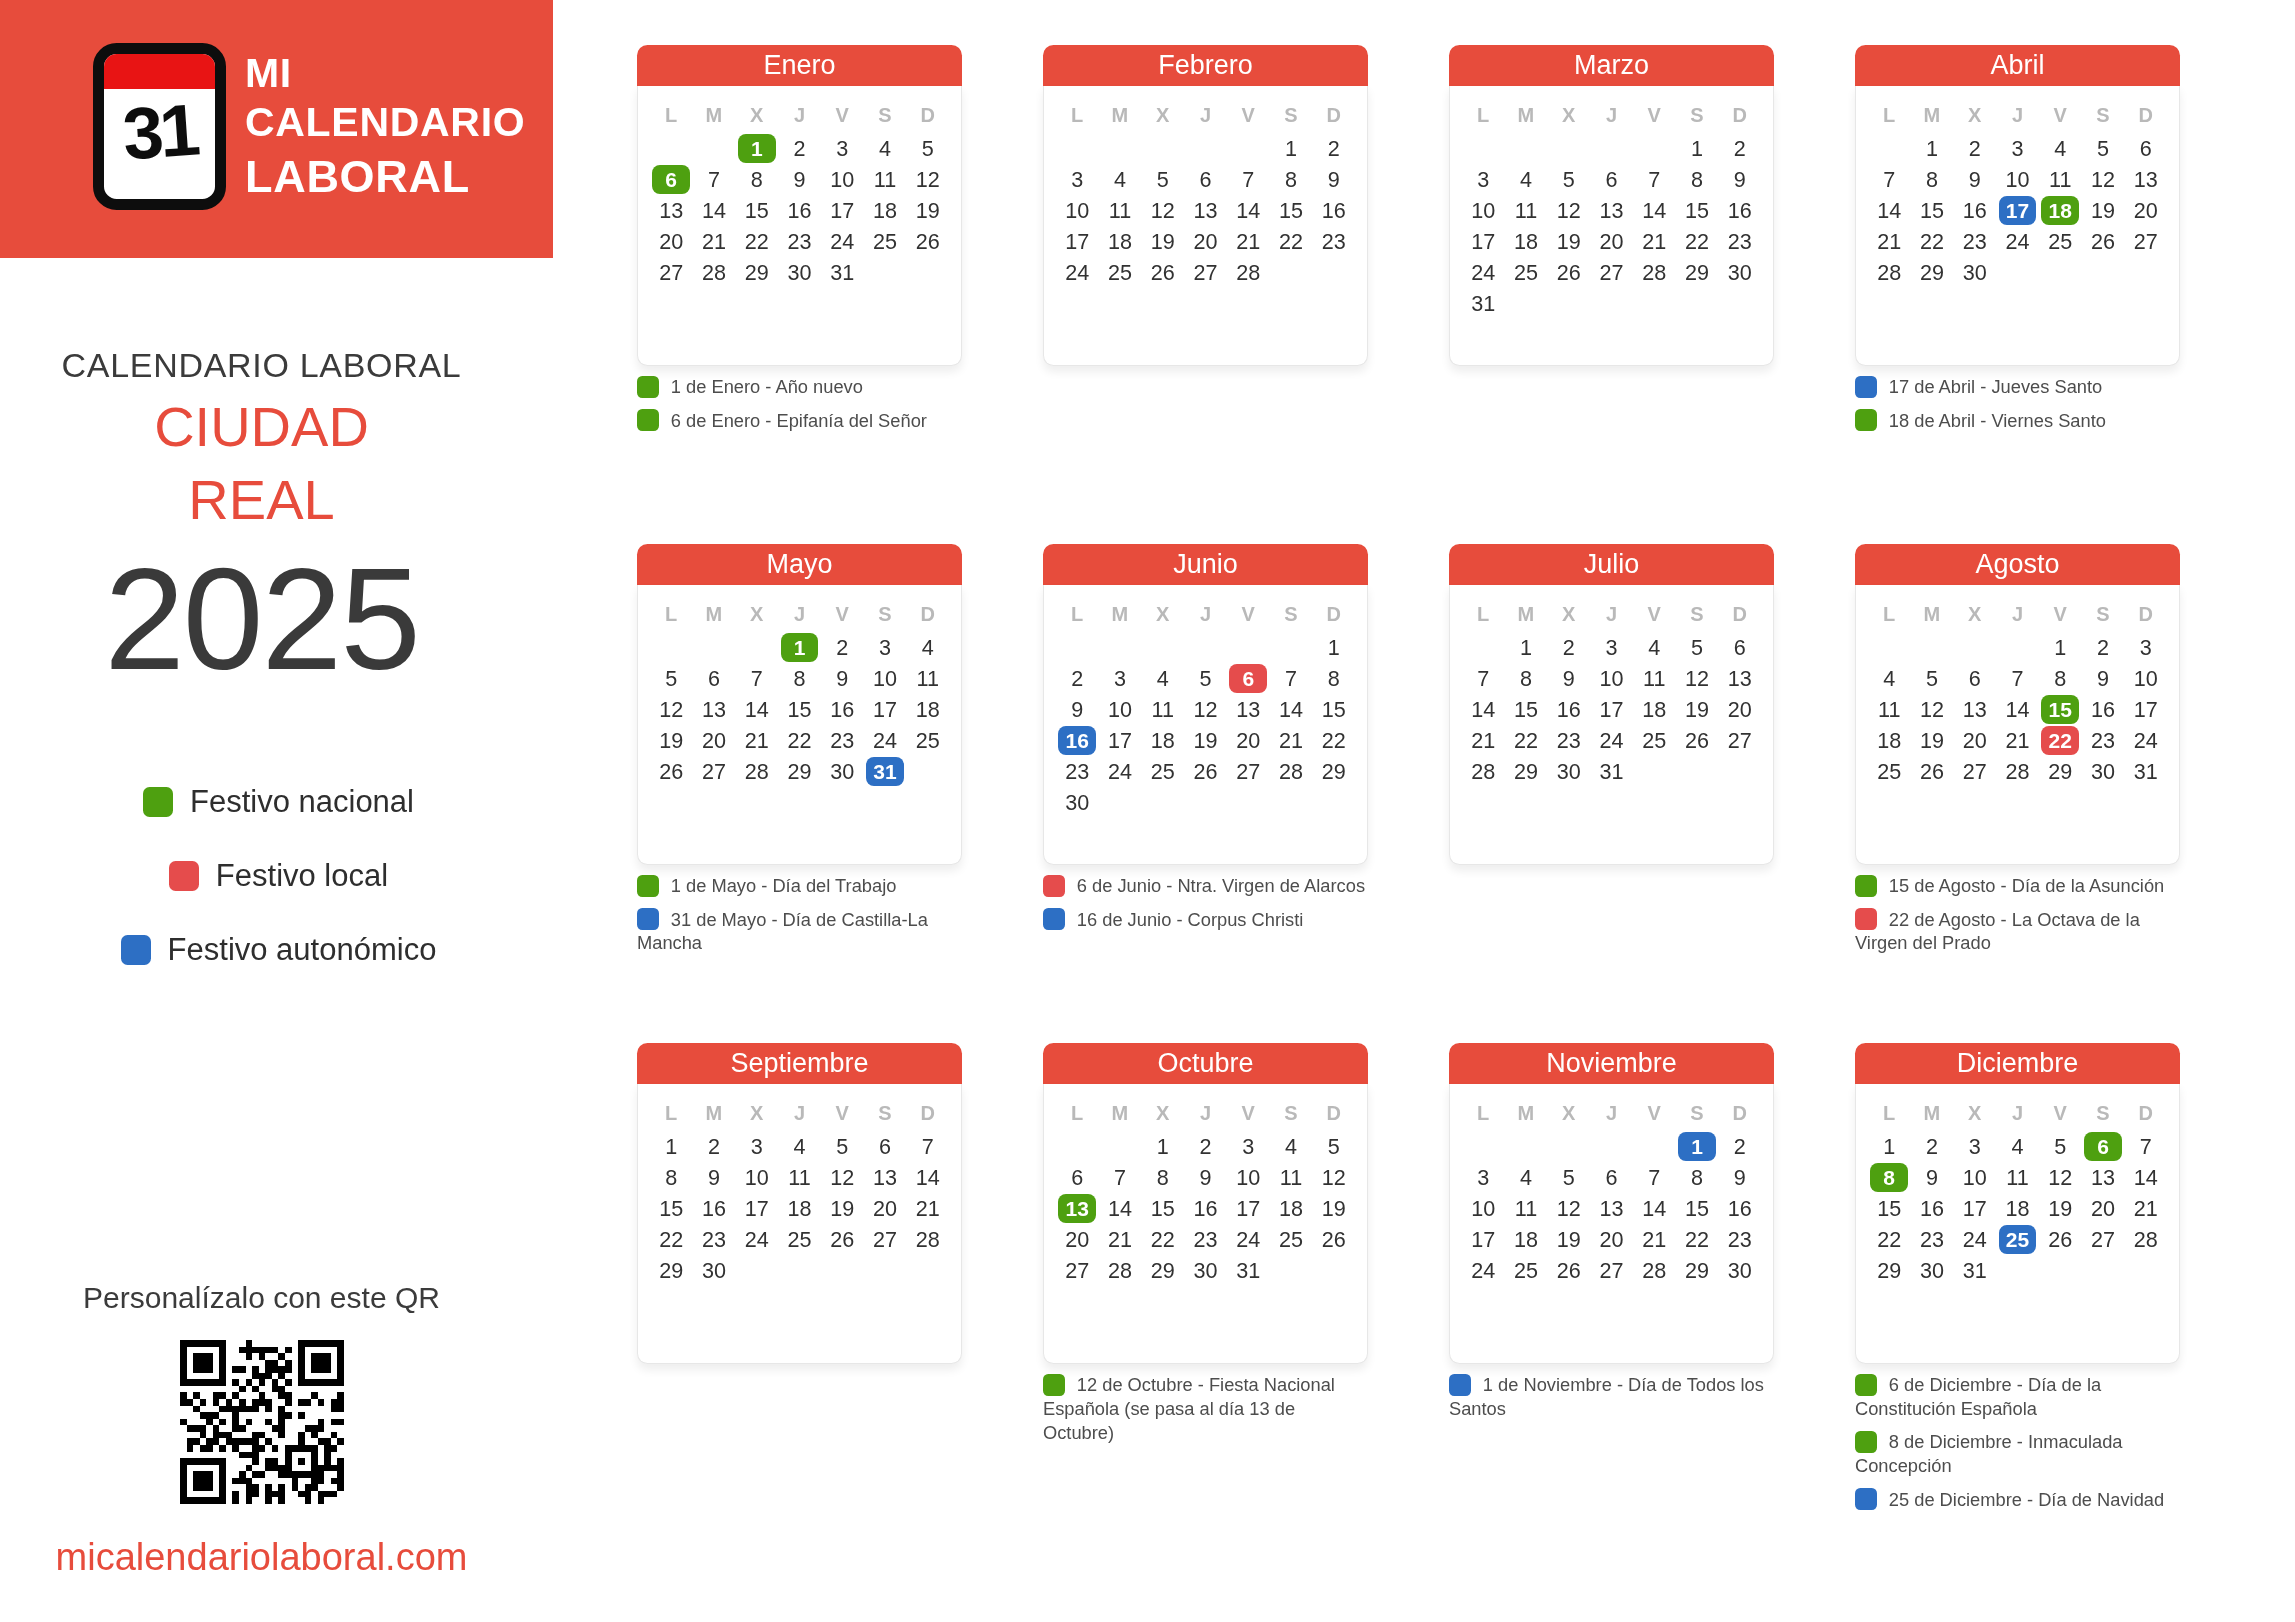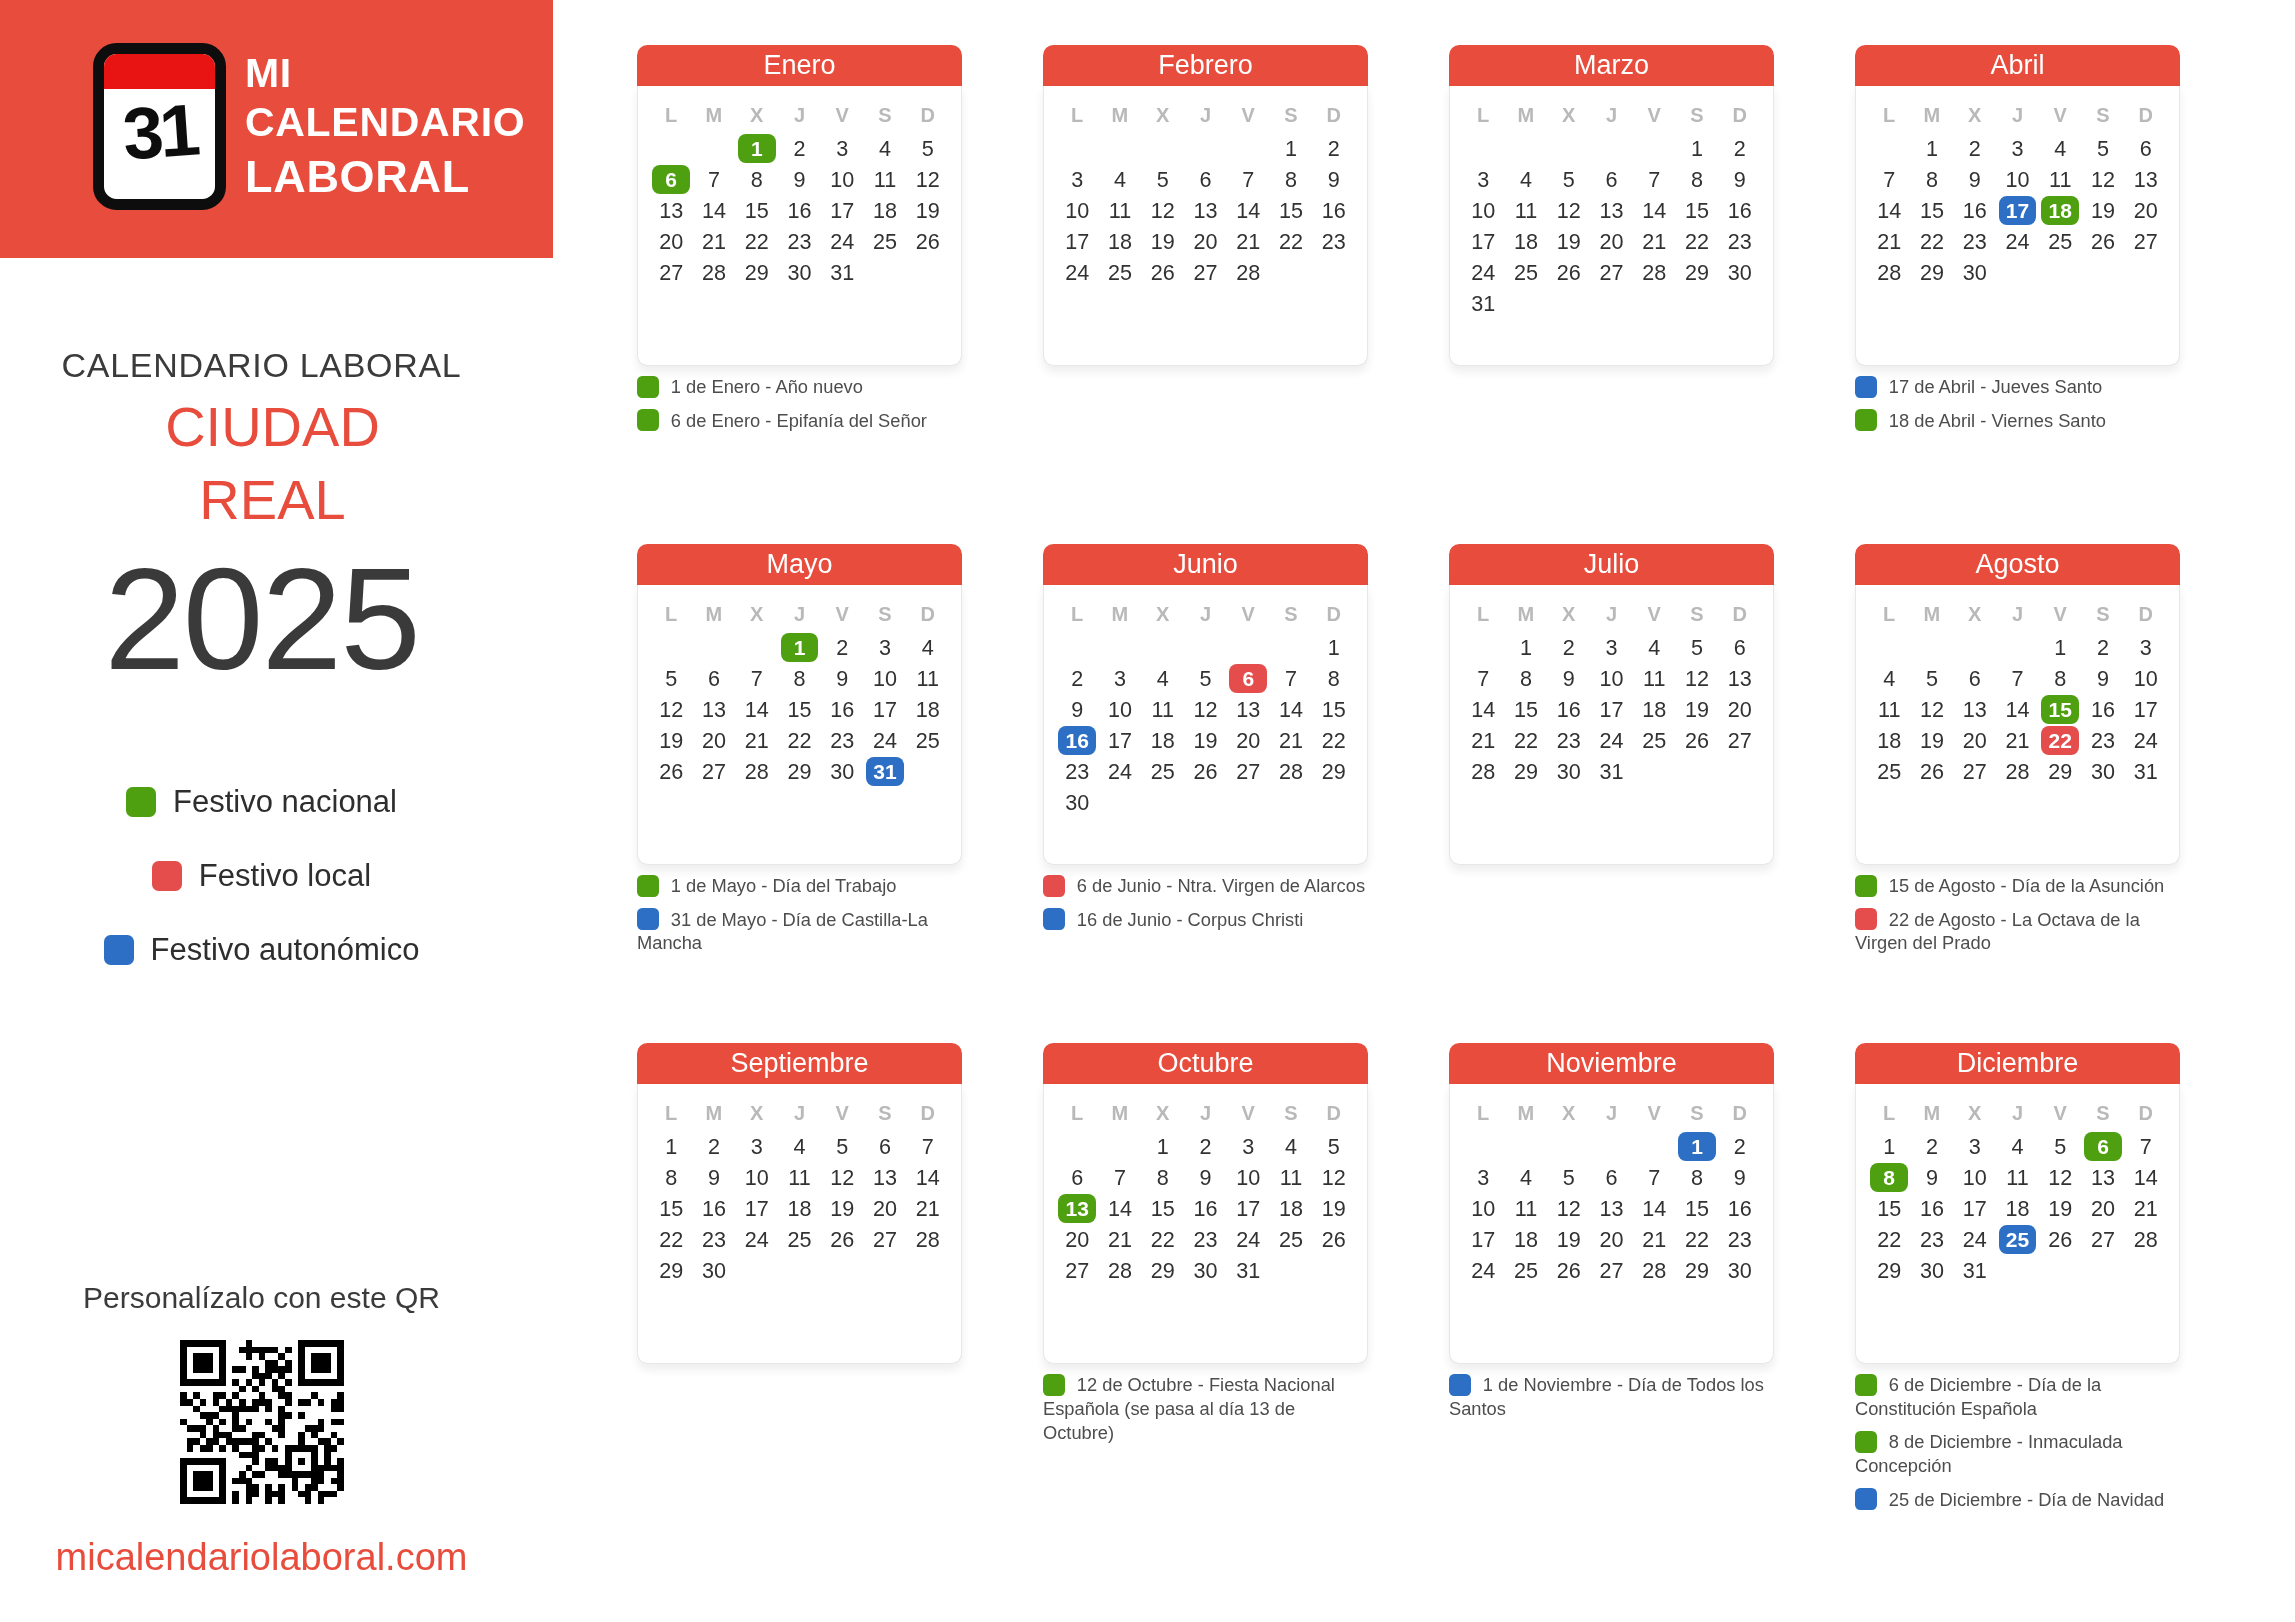--- a/index.html
+++ b/index.html
@@ -15,26 +15,26 @@
   .logo-number{display:block;text-align:center;font-size:73px;font-weight:800;color:#0d0d0d;
                transform:rotate(-4deg);margin-top:1.3px;letter-spacing:-3.9px;}
   .logo-text{position:absolute;left:245px;top:50px;color:#ffffff;font-weight:700;letter-spacing:0.7px;}
   .logo-line1{font-size:41px;line-height:47px;}
   .logo-line2{font-size:41px;line-height:50px;}
   .logo-line3{font-size:45px;line-height:60px;}
 
   
   .kicker{position:absolute;left:13px;top:346px;width:497px;text-align:center;
           font-size:34px;color:#3b3b3b;letter-spacing:0.7px;}
-  .city{position:absolute;left:24px;top:390px;width:497px;text-align:center;
+  .city{position:absolute;left:13px;top:390px;width:497px;text-align:center;
         font-size:56px;line-height:73px;color:var(--brand);font-weight:400;}
   .year{position:absolute;left:13px;top:547px;width:497px;text-align:center;
         font-size:145px;line-height:1;color:#3a3a3a;letter-spacing:-2px;}
 
-  .legend{position:absolute;left:13px;top:784px;width:497px;}
+  .legend{position:absolute;left:30px;top:784px;width:497px;}
   .legend-row{display:flex;align-items:center;justify-content:center;gap:17px;
               margin-bottom:38px;font-size:31px;color:#2e2e2e;}
   .legend-swatch{width:30px;height:30px;border-radius:6.5px;flex:0 0 auto;}
 
   .qr-caption{position:absolute;left:13px;top:1281px;width:497px;text-align:center;
               font-size:30px;color:#3b3b3b;}
   #qr{position:absolute;left:180px;top:1340px;}
   .website{position:absolute;left:13px;top:1536px;width:497px;text-align:center;
            font-size:38px;color:var(--brand);}
 

